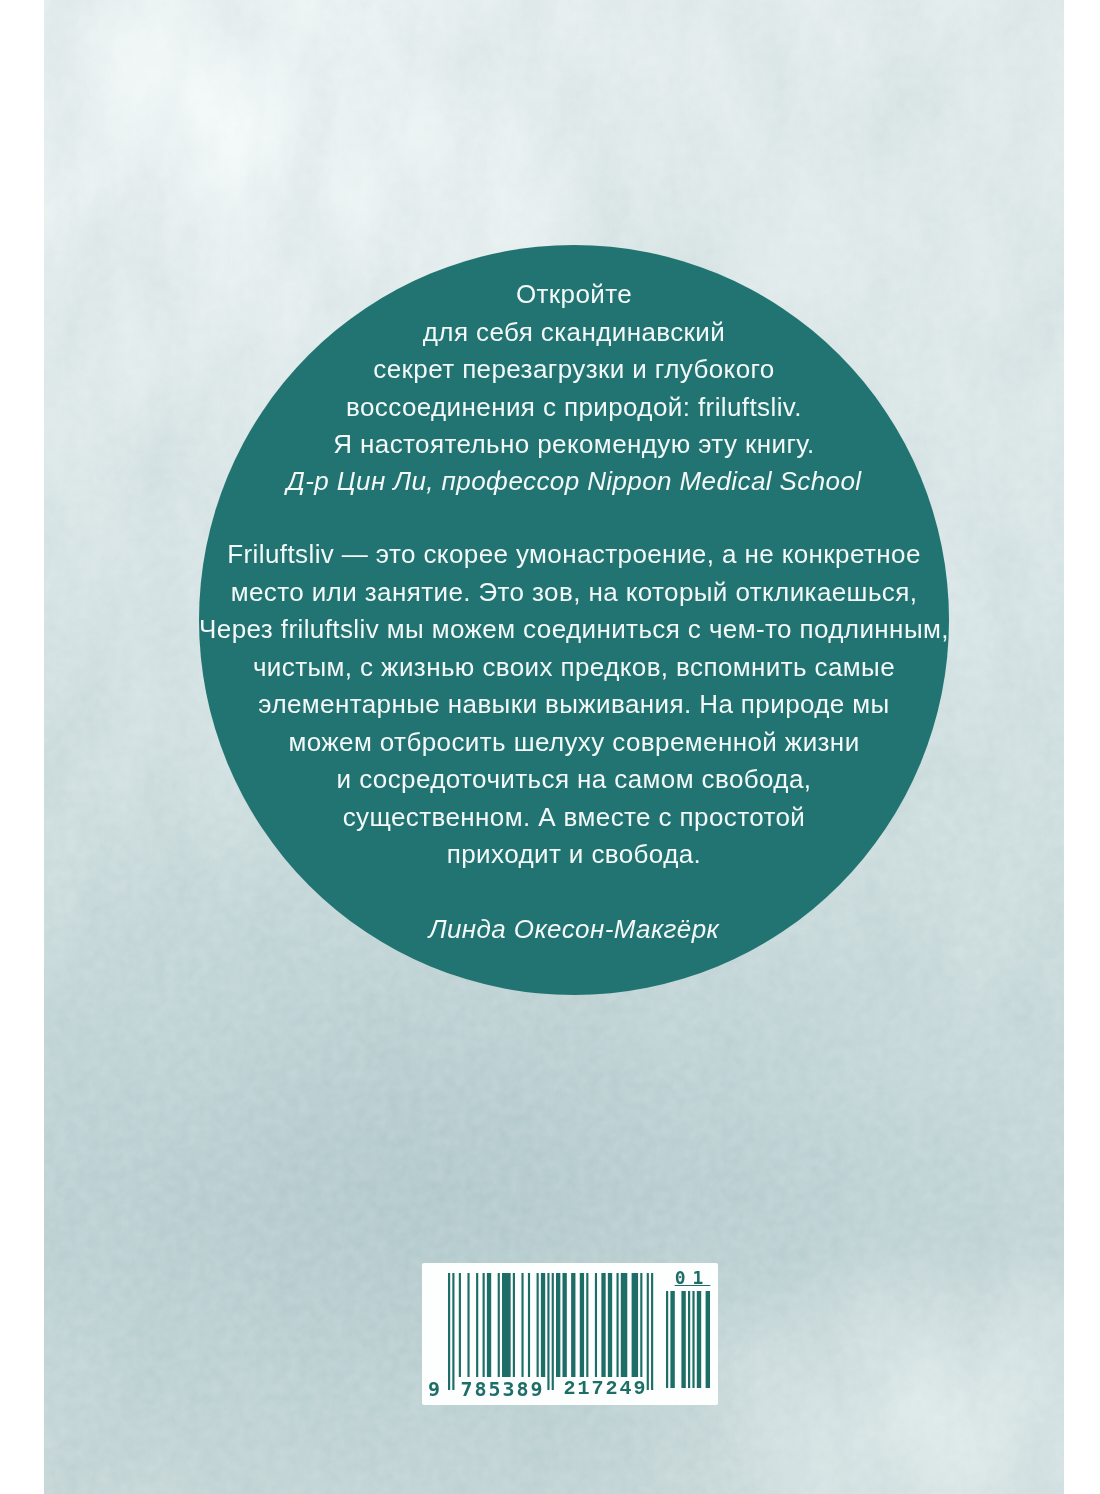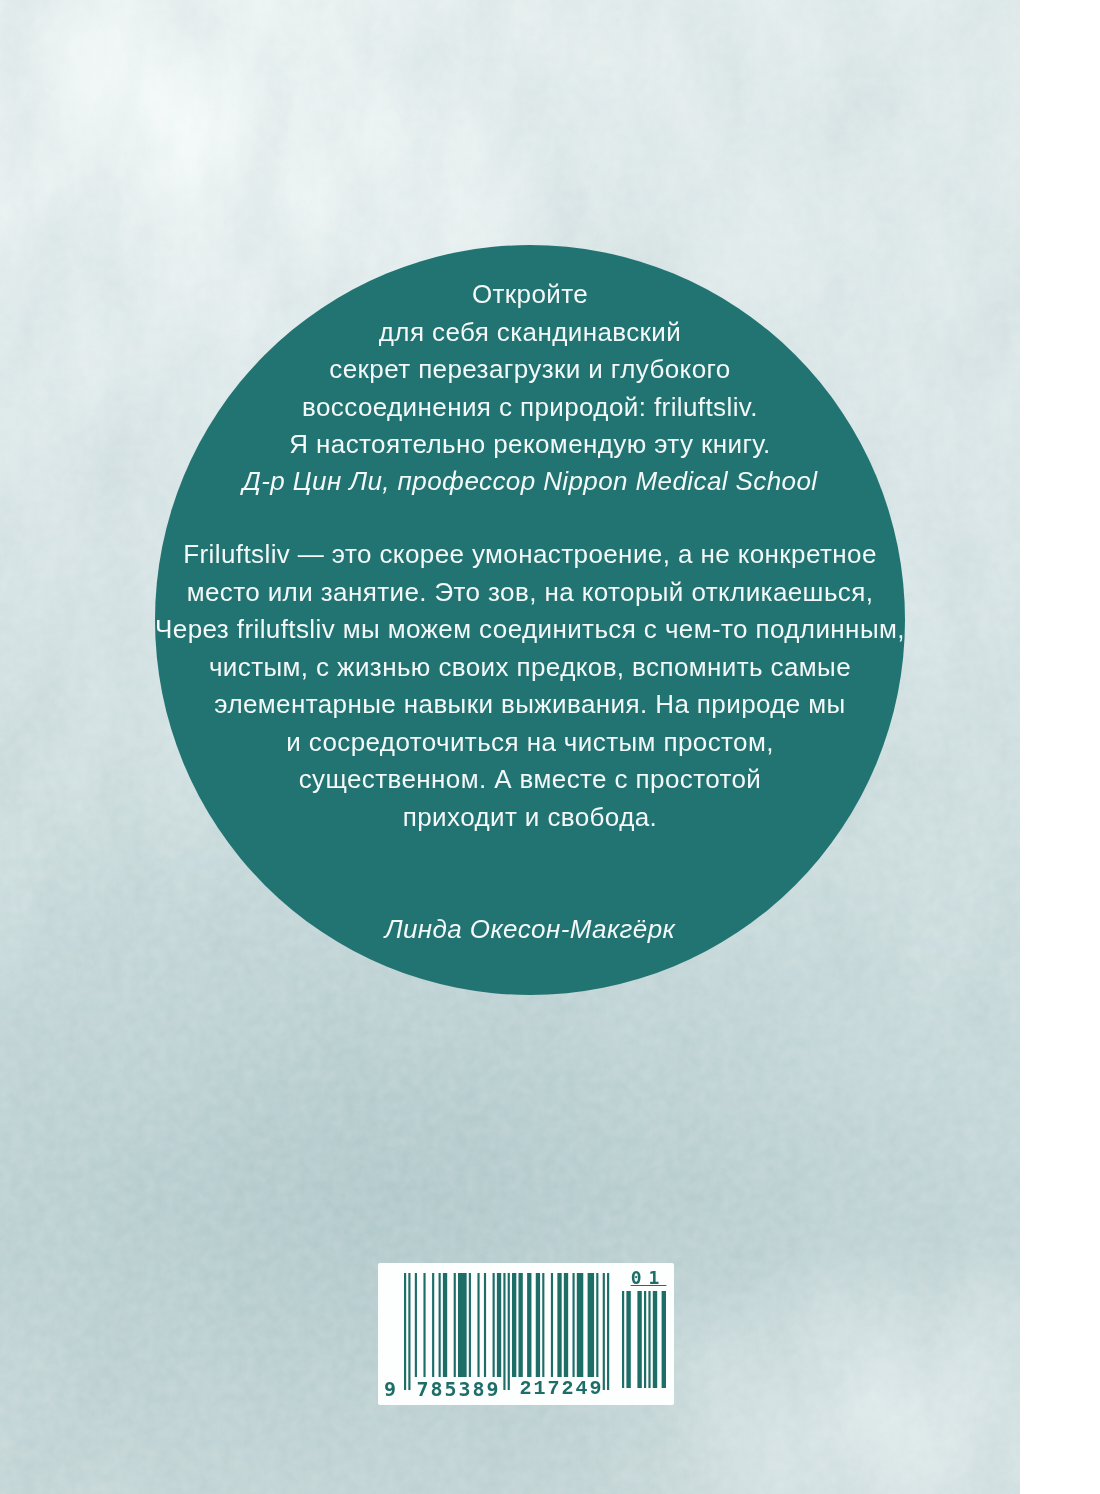--- a/index.html
+++ b/index.html
@@ -4,20 +4,21 @@
 <style>
   html, body { margin: 0; padding: 0; }
   body { font-family: "Liberation Sans", sans-serif; }
 
   .cover {
     position: relative;
     width: 1020px;
     height: 1494px;
     overflow: hidden;
     background: #701a75;
+    margin-left: 44px;
   }
 
   
   .bg {
     position: absolute;
     inset: 0;
     background:
       radial-gradient(ellipse 700px 520px at 20% 8%, rgba(245,250,250,0.95), rgba(245,250,250,0) 62%),
       radial-gradient(ellipse 520px 300px at 88% 95%, rgba(235,243,243,0.8), rgba(235,243,243,0) 60%),
       radial-gradient(ellipse 900px 720px at 38% 80%, rgba(148,179,182,0.38), rgba(148,179,182,0) 68%),
@@ -130,21 +131,22 @@
     </div>
 
     <div class="attr attr-1" style="color: rgb(243, 249, 248);">Д-р Цин Ли, профессор Nippon Medical School</div>
 
     <div class="qblock quote-2">
       <div class="qline" style="color: rgb(243, 249, 248);">Friluftsliv — это скорее умонастроение, а не конкретное</div>
       <div class="qline" style="color: rgb(243, 249, 248);">место или занятие. Это зов, на который откликаешься,</div>
       <div class="qline" style="color: rgb(243, 249, 248);">Через friluftsliv мы можем соединиться с чем-то подлинным,</div>
       <div class="qline" style="color: rgb(243, 249, 248);">чистым, с жизнью своих предков, вспомнить самые</div>
       <div class="qline" style="color: rgb(243, 249, 248);">элементарные навыки выживания. На природе мы</div>
-      <div class="qline" style="color: rgb(243, 249, 248);">и сосредоточиться на чистым простом,</div>
+      <div class="qline" style="color: rgb(243, 249, 248);">можем отбросить шелуху современной жизни</div>
+      <div class="qline" style="color: rgb(243, 249, 248);">и сосредоточиться на самом свобода,</div>
       <div class="qline" style="color: rgb(243, 249, 248);">существенном. А вместе с простотой</div>
       <div class="qline" style="color: rgb(243, 249, 248);">приходит и свобода.</div>
     </div>
 
     <div class="attr attr-2" style="color: rgb(243, 249, 248);">Линда Окесон-Макгёрк</div>
 
   </div>
 
   <div class="barcode-box">
     <svg id="ean-main" class="ean-main" width="206" height="117" xmlns="http://www.w3.org/2000/svg">

